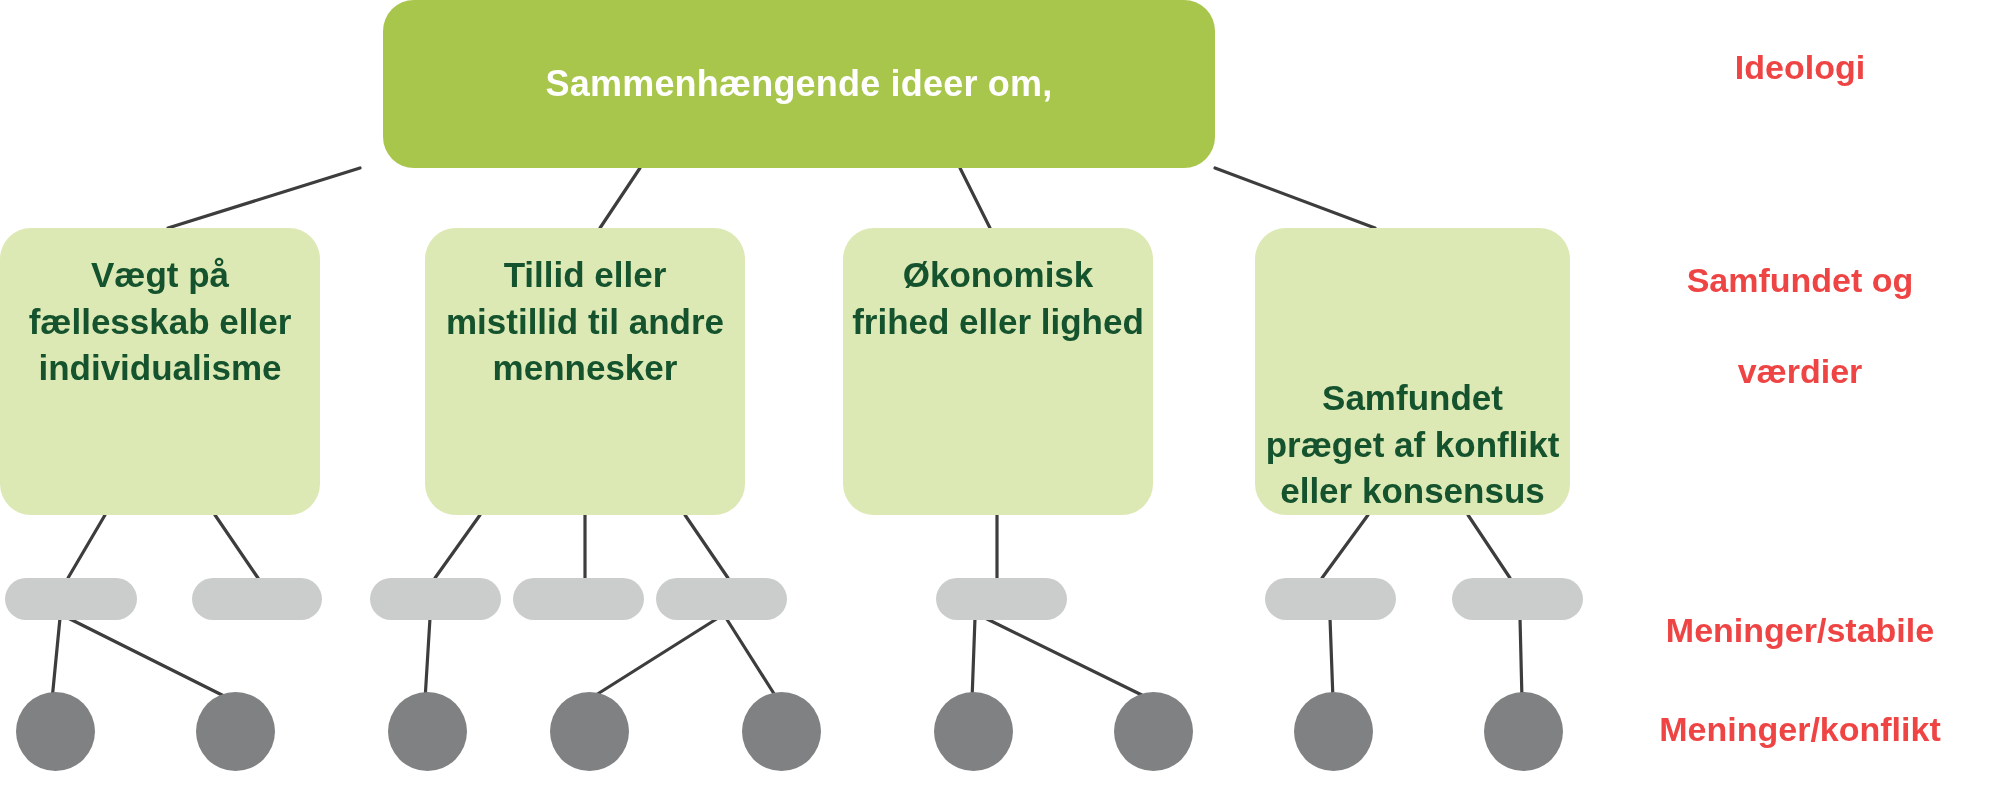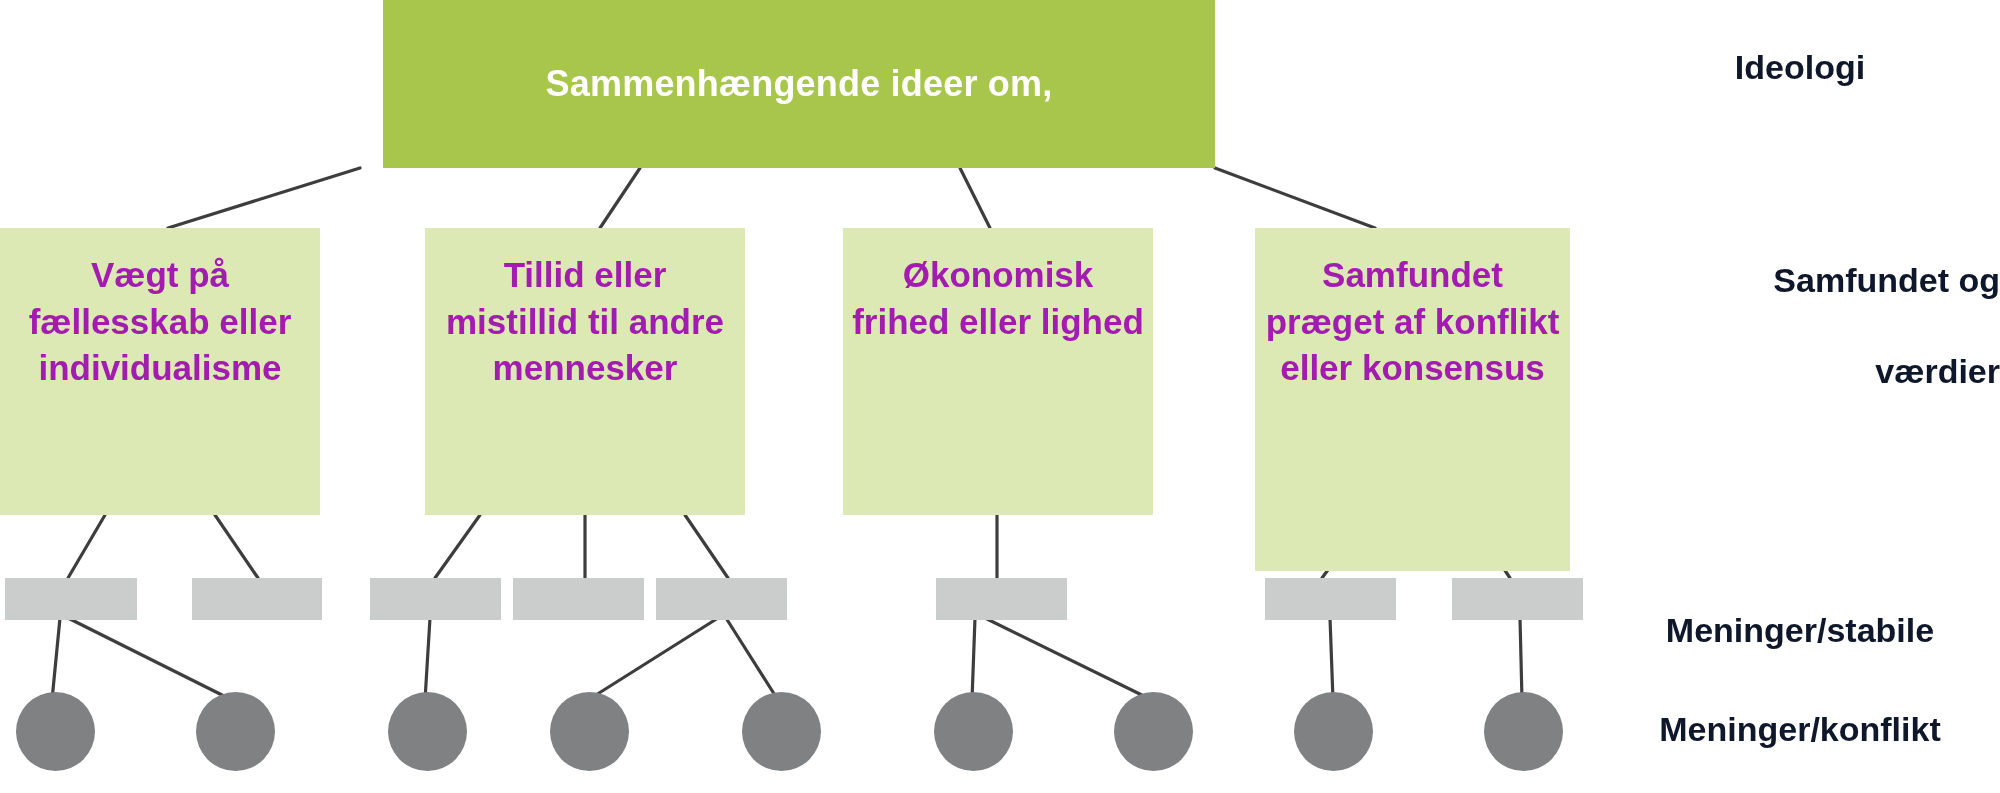--- a/index.html
+++ b/index.html
@@ -23,39 +23,40 @@
     position: absolute;
     left: 0;
     top: 0;
     width: 2000px;
     height: 793px;
     pointer-events: none;
   }
   .node {
     position: absolute;
     box-sizing: border-box;
+    border-radius: 31px;
   }
   
   .root-box {
     background: #a8c64c;
     color: #ffffff;
     display: flex;
     align-items: center;
     justify-content: center;
     text-align: center;
     font-weight: bold;
     font-size: 36px;
     line-height: 1.28;
     letter-spacing: .2px;
     padding: 0 18px;
   }
   
   .attitude-box {
     background: #dde9b5;
-    color: #a21caf;
+    color: #14532d;
     display: flex;
     align-items: flex-start;
     justify-content: center;
     text-align: center;
     font-weight: bold;
     font-size: 35px;
     line-height: 1.33;
     padding-top: 24px;
     padding-left: 8px;
     padding-right: 8px;
@@ -65,25 +66,25 @@
     background: #cbcdcd;
   }
   
   .opinion-dot {
     background: #7f8182;
     border-radius: 50%;
   }
   
   .row-label {
     position: absolute;
-    color: #0f172a;
+    color: #ef4444;
     font-weight: bold;
     font-size: 34px;
     line-height: 1.34;
-    text-align: right;
+    text-align: center;
     box-sizing: border-box;
   }
   .row-label.one-line {
     display: flex;
     align-items: center;
     justify-content: center;
   }
 </style>
 </head>
 <body>
@@ -133,21 +134,21 @@
   </div>
 
   <div class="node attitude-box" style="left:843px; top:228px; width:310px; height:287px;">
     <span>Økonomisk frihed eller lighed</span>
   </div>
 
   <div class="node attitude-box" style="left:425px; top:228px; width:320px; height:287px;">
     <span>Tillid eller mistillid til andre mennesker</span>
   </div>
 
-  <div class="node attitude-box" style="left:1255px; top:228px; width:315px; height:343px;">
+  <div class="node attitude-box" style="left:1255px; top:228px; width:315px; height:287px;align-items:flex-end;">
     <span>Samfundet præget af konflikt eller konsensus</span>
   </div>
 
   <div class="node opinion-bar" style="left:5px;    top:578px; width:132px; height:42px;"></div>
   <div class="node opinion-bar" style="left:192px;  top:578px; width:130px; height:42px;"></div>
   <div class="node opinion-bar" style="left:370px;  top:578px; width:131px; height:42px;"></div>
   <div class="node opinion-bar" style="left:513px;  top:578px; width:131px; height:42px;"></div>
   <div class="node opinion-bar" style="left:656px;  top:578px; width:131px; height:42px;"></div>
   <div class="node opinion-bar" style="left:936px;  top:578px; width:131px; height:42px;"></div>
   <div class="node opinion-bar" style="left:1265px; top:578px; width:131px; height:42px;"></div>

